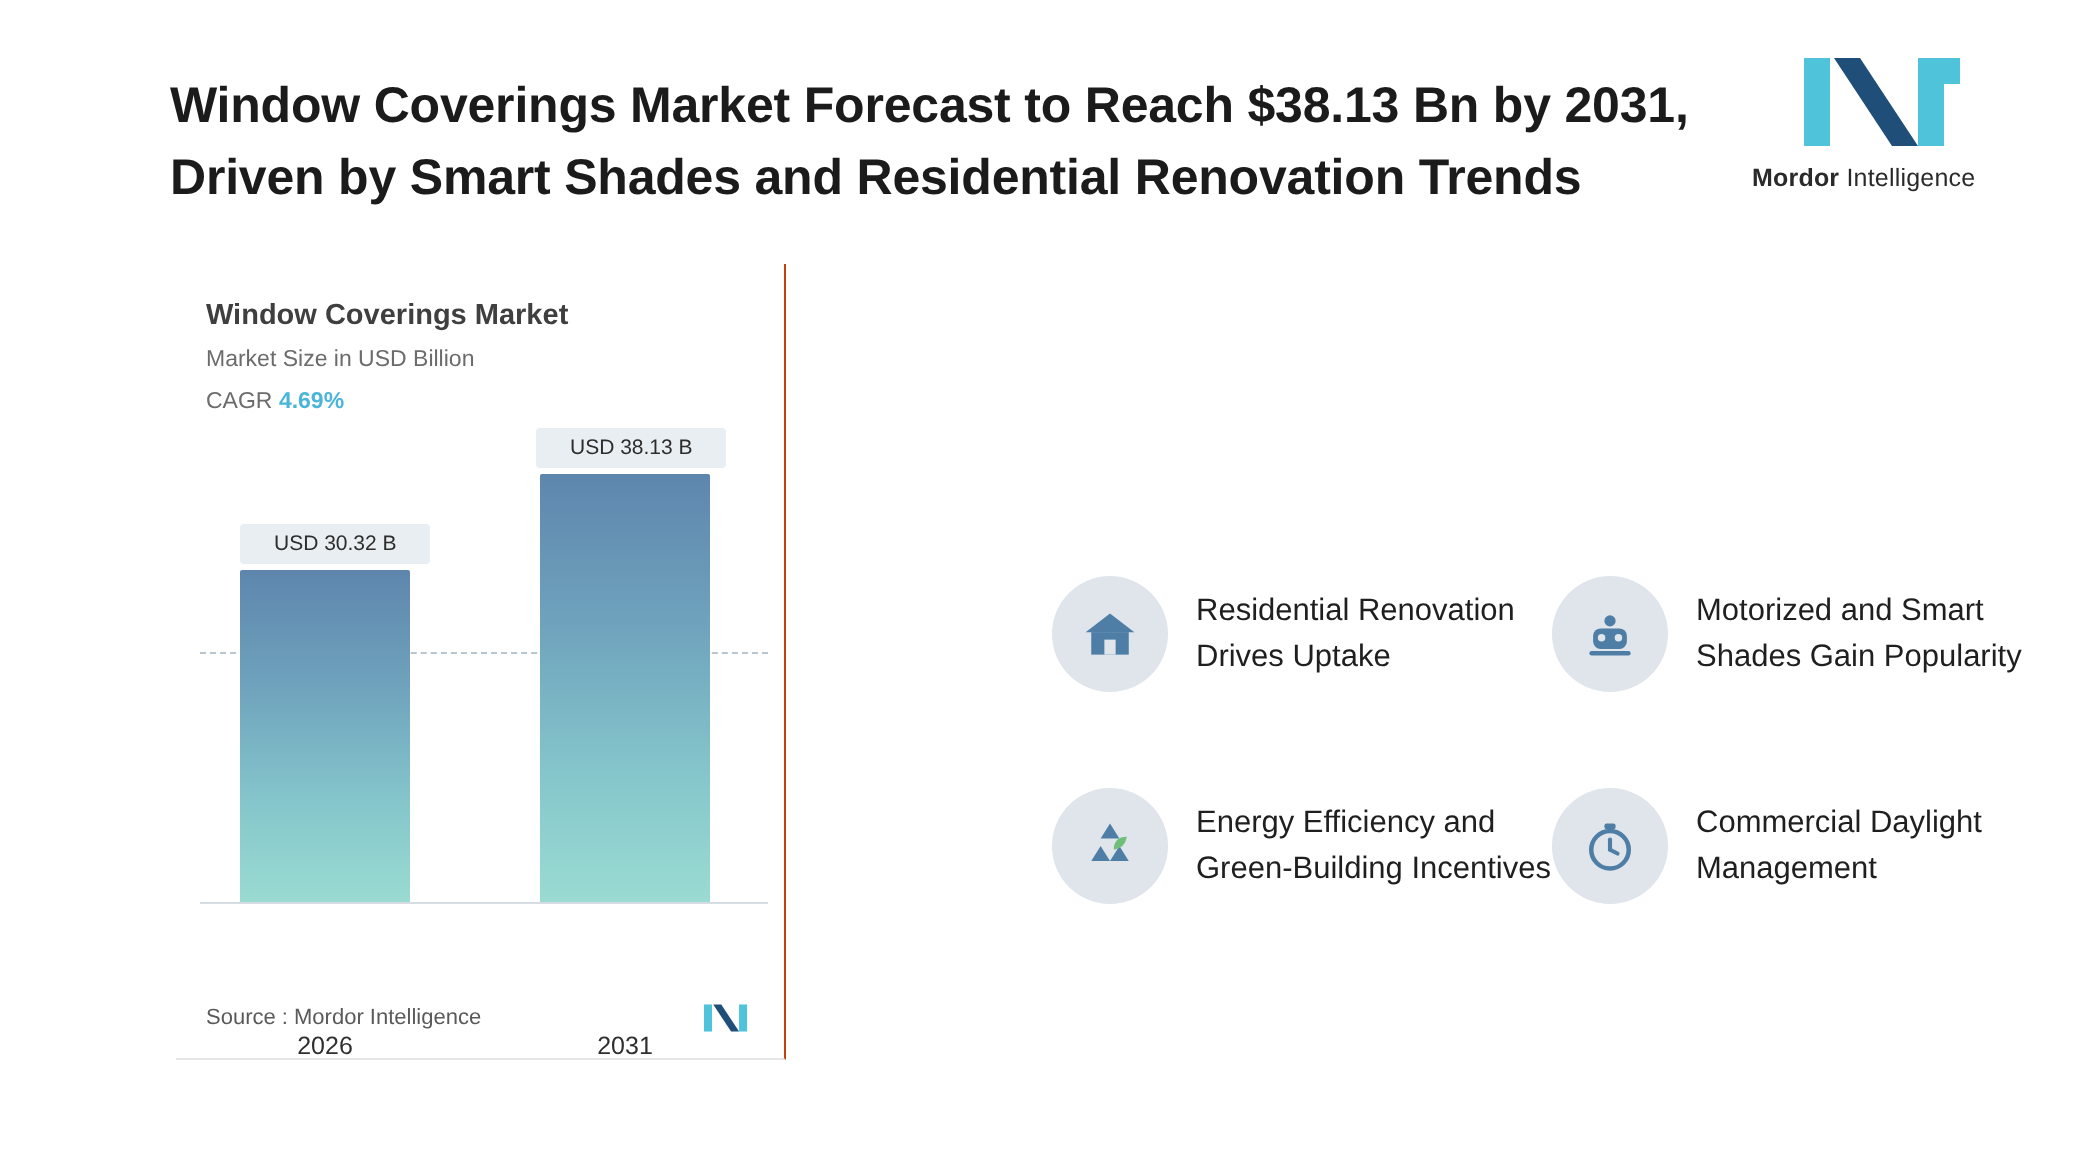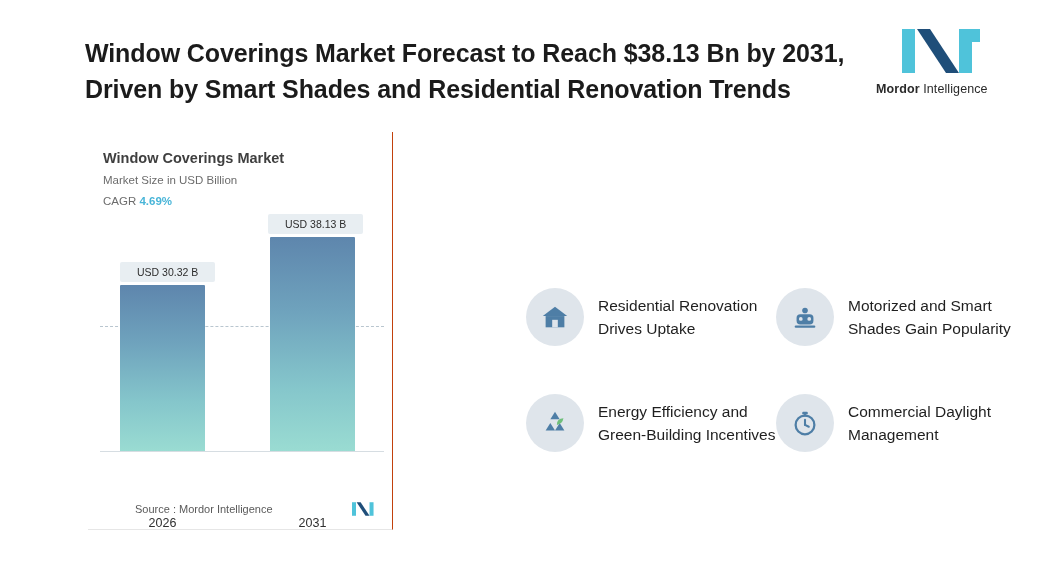--- a/index.html
+++ b/index.html
@@ -155,21 +155,20 @@
   }
   .x-tick.t1 { left: 32px; }
   .x-tick.t2 { left: 182px; }
 
   .source {
     position: absolute;
     left: 15px;
     bottom: 14px;
     font-size: 11px;
     color: #5a5a5a;
-    margin-left: 32px;
   }
   .source-mark {
     position: absolute;
     right: 16px;
     bottom: 12px;
     width: 24px;
     height: 16px;
   }
 
   

